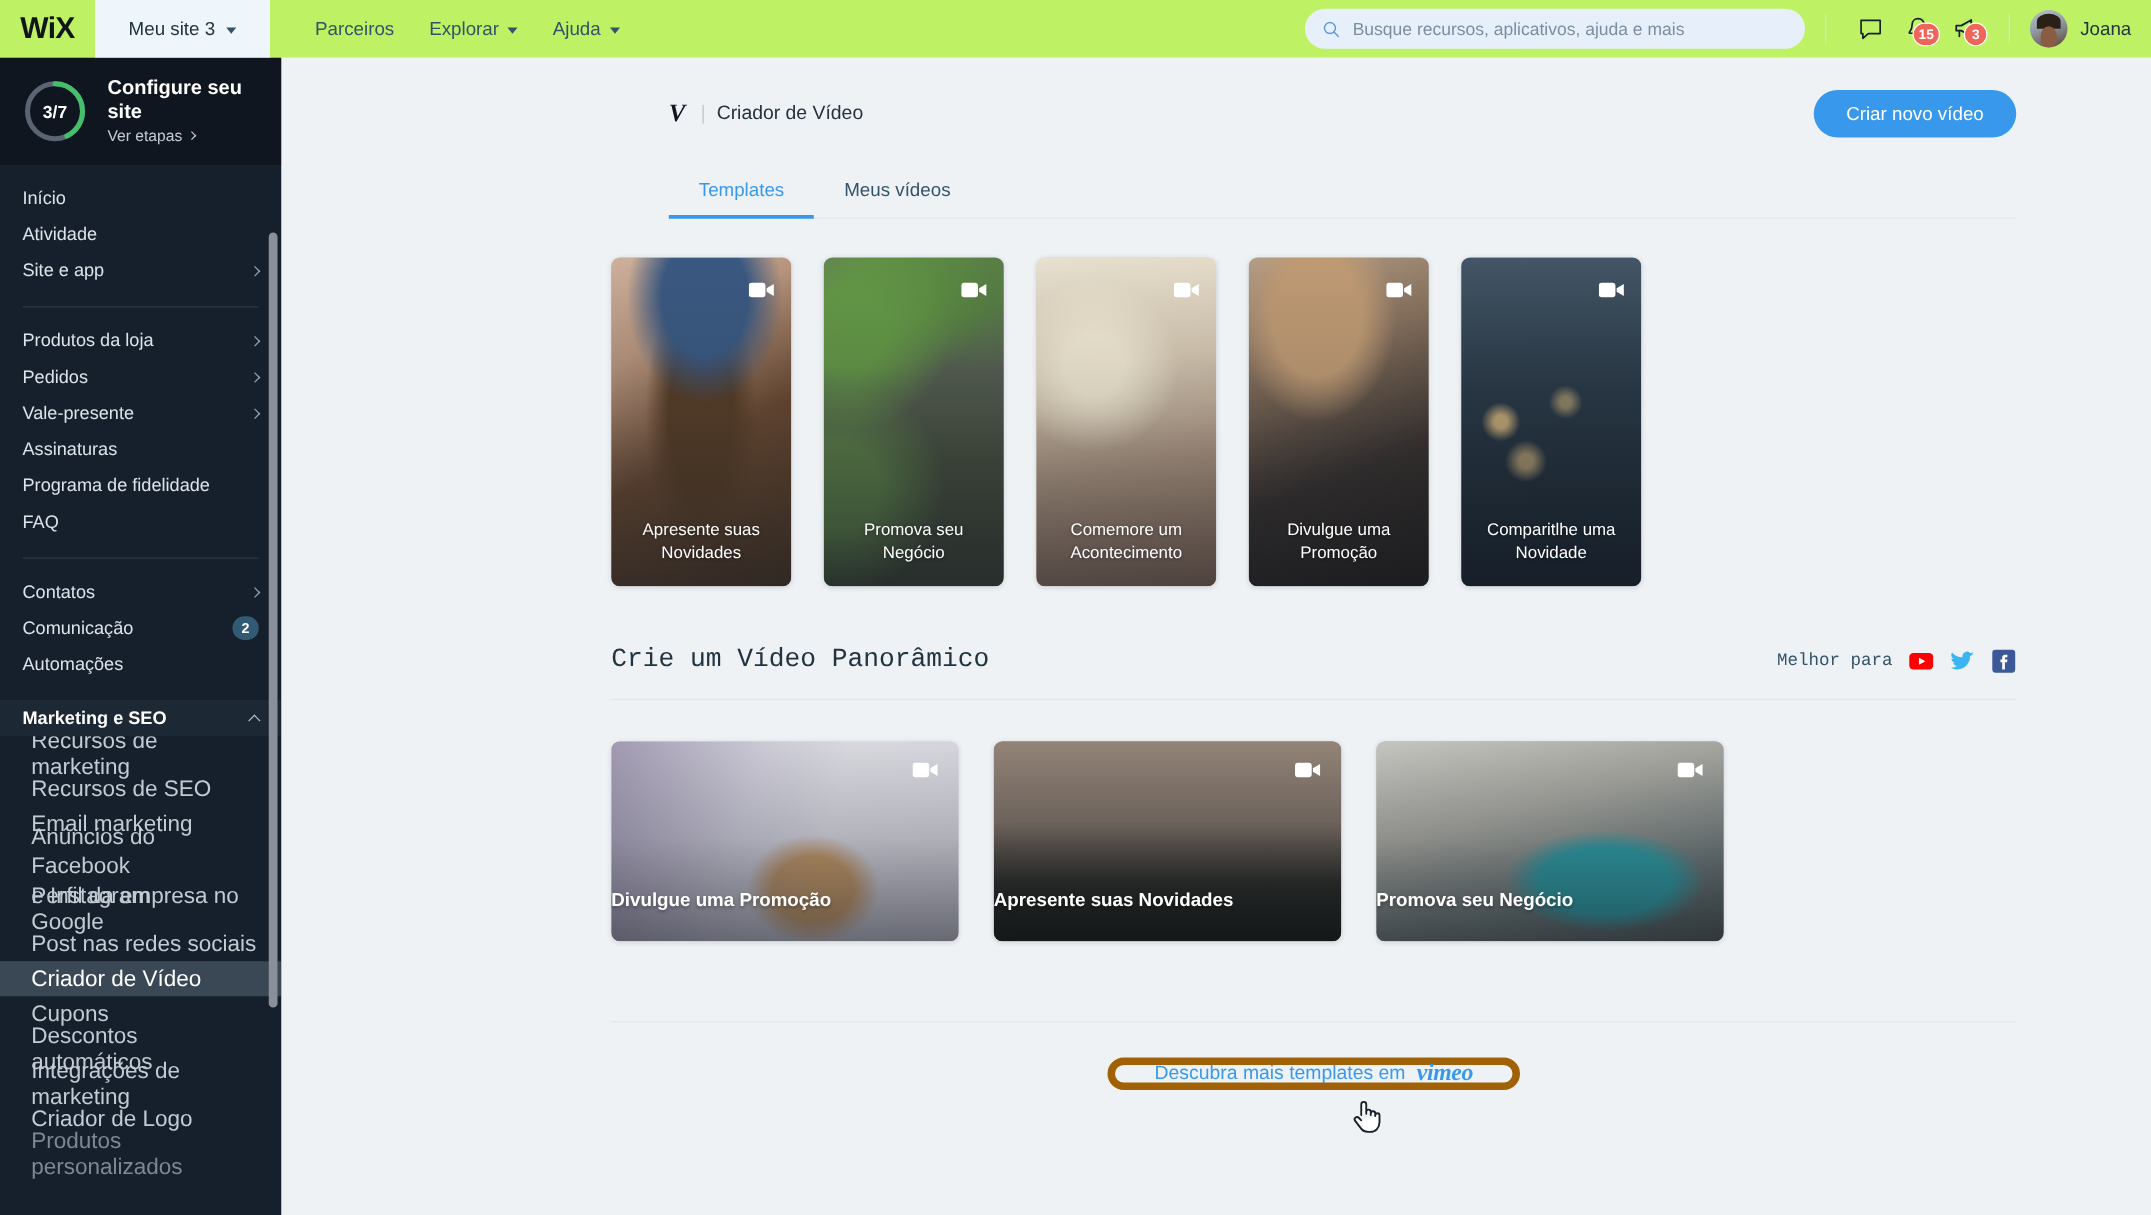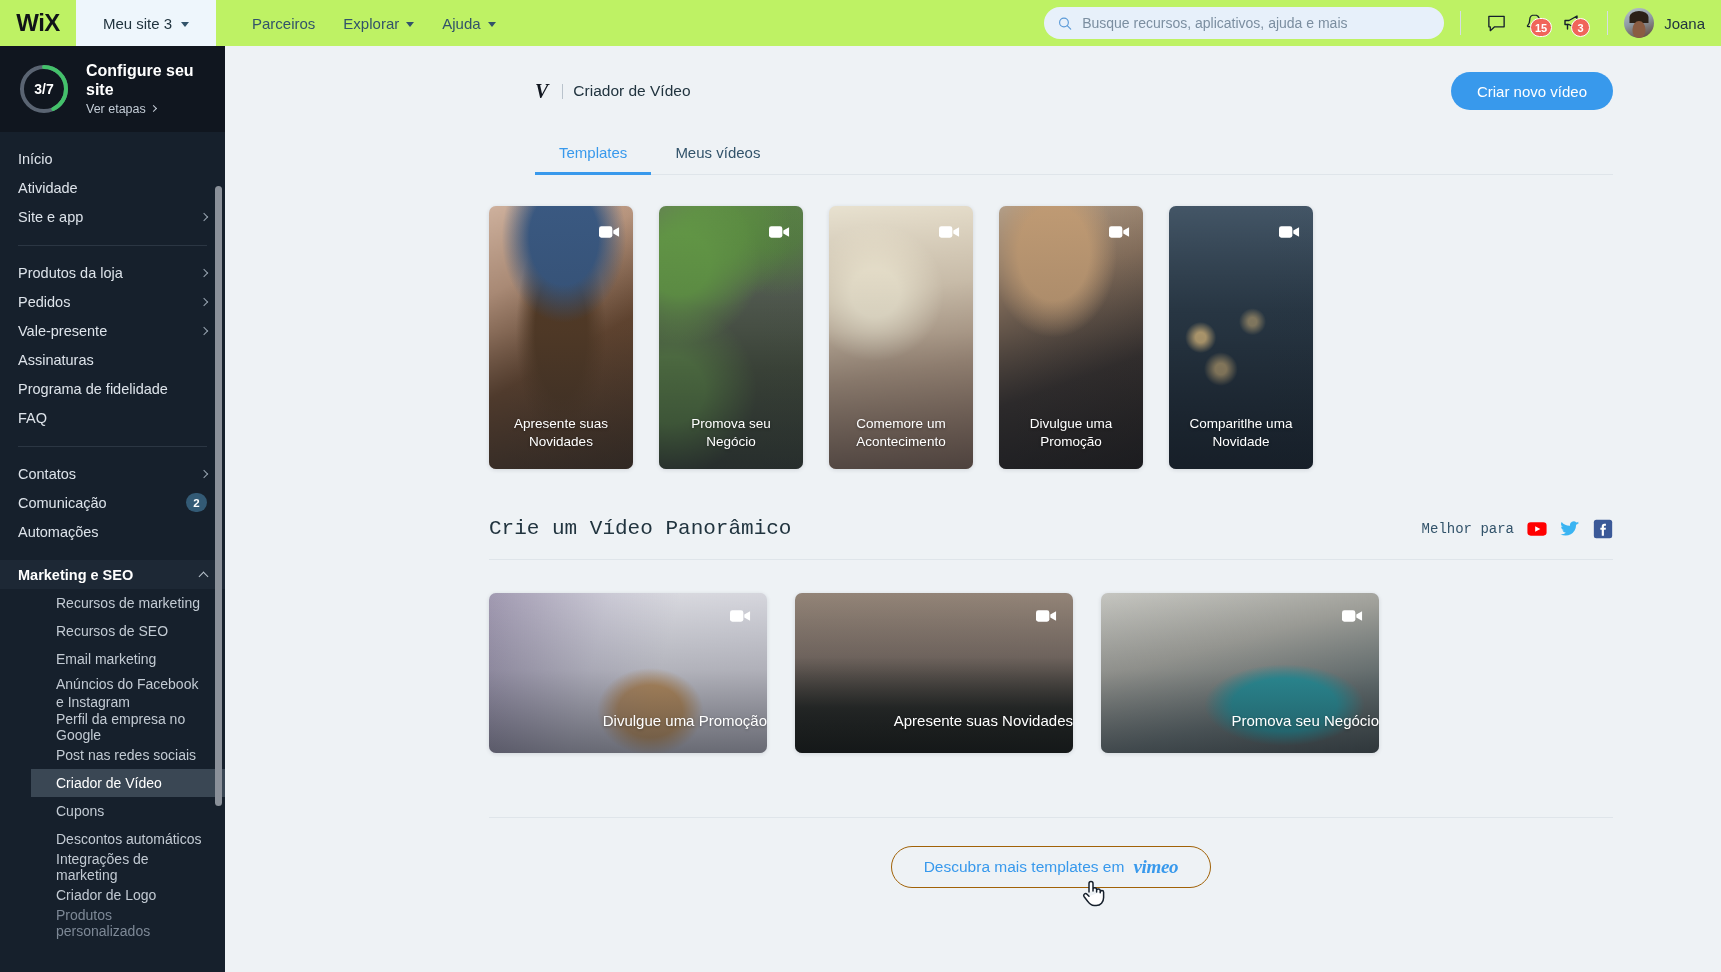--- a/index.html
+++ b/index.html
@@ -125,21 +125,21 @@
   .nav-sep { height: 1px; background: #2b3643; margin: 11px 18px 12px; }
   .nav-badge {
     margin-left: auto; min-width: 21px; height: 19px; padding: 0 6px;
     background: #335a75; border-radius: 10px; color: #fff;
     font-size: 11.5px; font-weight: 700;
     display: flex; align-items: center; justify-content: center;
   }
   .nav-item.expanded { font-weight: 700; color: #fff; background: #1d2835; }
   .sub-item {
     height: 28px; display: flex; align-items: center;
-    padding: 0 18px 0 25px; font-size: 14px; color: #c2cad3; cursor: pointer; margin-left: 31px;
+    padding: 0 18px 0 25px; font-size: 18px; color: #c2cad3; cursor: pointer;
   }
   .sub-item.active { background: #3a4754; color: #fff; }
   .sub-item.dim { color: #7d8896; }
   .sub-multi { height: 40px; line-height: 1.3; align-items: center; }
   .sub-multi span { display: block; }
   .sb-track {
     position: absolute; top: 92px; right: 3px; width: 7px; height: 780px;
   }
   .sb-thumb {
     position: absolute; top: 48px; left: 0; width: 7px; height: 620px;
@@ -214,32 +214,32 @@
   .pano-row { display: flex; gap: 28px; margin: 33px 0 0 264px; }
   .pano-card {
     width: 278px; height: 160px; border-radius: 7px;
     position: relative; overflow: hidden; cursor: pointer;
     background-size: cover; background-position: center;
     box-shadow: 0 1px 4px rgba(22,32,44,.13);
   }
   .pano-card .cam-icon { top: 16px; right: 16px; }
   .pano-label {
     position: absolute; left: 0; right: 0; bottom: 24px;
-    text-align: right; color: #fff; font-size: 15px;
-    z-index: 3; text-shadow: 0 1px 3px rgba(0,0,0,.35);
+    text-align: left; color: #fff; font-size: 15px;
+    z-index: 3; text-shadow: 0 1px 3px rgba(0,0,0,.35); font-weight: bold;
   }
 
   .footer-sep { margin: 64px 108px 0 264px; border-top: 1px solid #dfe5ea; }
   .footer-wrap {
     margin: 0 108px 0 264px; display: flex; justify-content: center;
     padding-top: 28px; position: relative;
   }
   .btn-ghost {
-    background: transparent; border: 1px solid #a16207; color: #3899ec;
-    border-radius: 21px; height: 42px; padding: 0 32px;
+    background: transparent; border: 6px solid #a16207; color: #3899ec;
+    border-radius: 21px; height: 26px; padding: 0 32px;
     font-family: inherit; font-size: 15.5px; cursor: pointer;
     display: flex; align-items: center; gap: 9px;
   }
   .vimeo-word {
     font-family: "Liberation Serif", serif; font-style: italic;
     font-weight: 700; font-size: 19px; color: #3899ec; letter-spacing: -.3px;
   }
   .cursor-hand { position: absolute; left: 50%; top: 60px; margin-left: 30px; }
 
   

